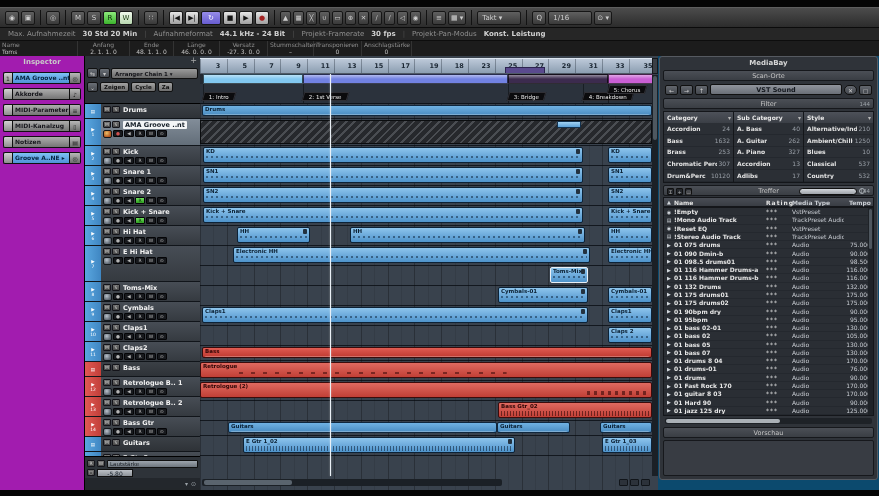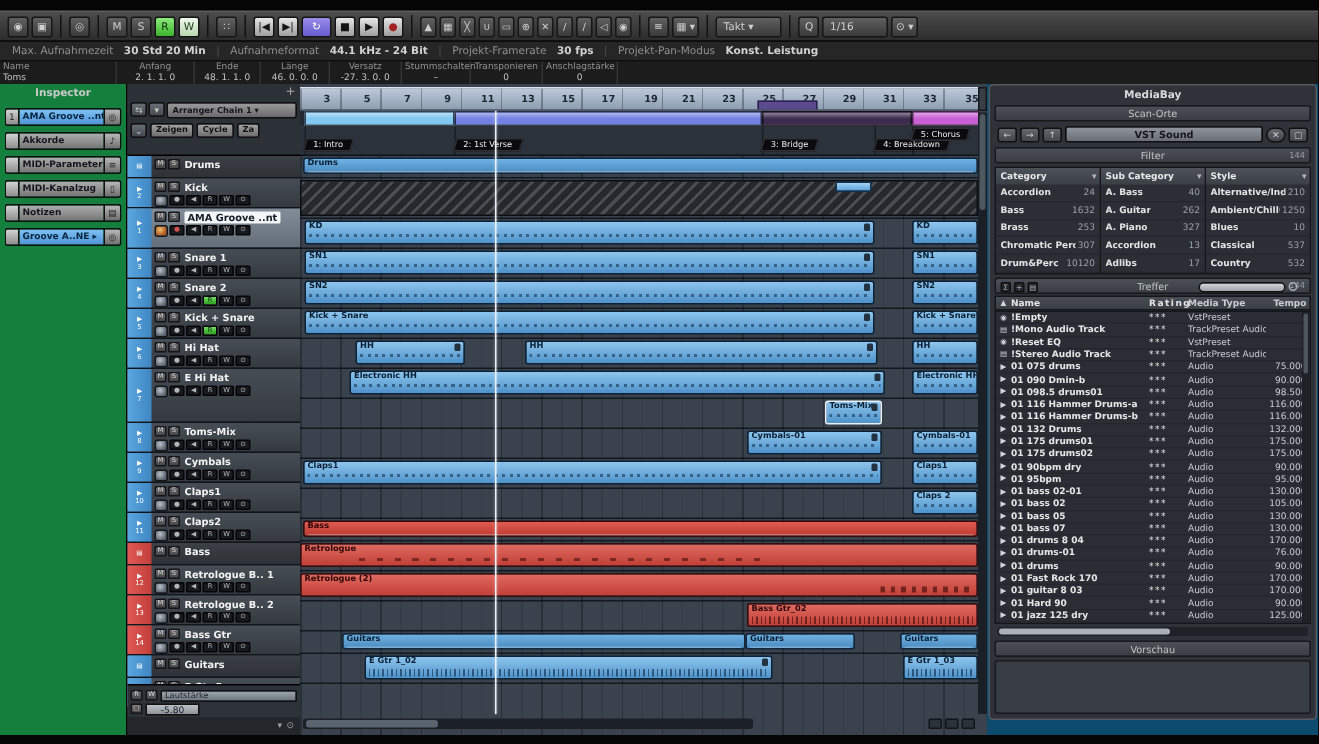--- a/index.html
+++ b/index.html
@@ -29,21 +29,21 @@
 
   
   #infoline{position:absolute;top:41px;left:0;right:0;height:15px;background:#1c1c1c;display:flex;box-sizing:border-box;}
   .ifield{display:flex;flex-direction:column;justify-content:space-between;padding:1px 2px;
     box-sizing:border-box;border-right:1px solid #333;}
   .ilabel{font-size:6px;color:#909090;text-align:center;line-height:6px;}
   .ival{font-size:6px;color:#c2c2c2;text-align:center;line-height:7px;}
   .ifield.first .ilabel,.ifield.first .ival{text-align:left;}
 
   
-  #inspector{position:absolute;top:56px;left:0;width:85px;bottom:6px;background:#15803d;
+  #inspector{position:absolute;top:56px;left:0;width:85px;bottom:6px;background:#a21caf;
     border-right:1px solid #000;box-sizing:border-box;}
   #tracklist{position:absolute;top:56px;left:85px;width:115px;bottom:6px;background:#23272b;box-sizing:border-box;}
   #arrange{position:absolute;top:56px;left:200px;width:458px;bottom:6px;background:#39424d;overflow:hidden;}
   #mediabay{position:absolute;top:56px;left:658px;width:221px;bottom:6px;background:#0c4a6e;}
 
   
   .insp-title{height:12px;font-size:7px;color:#cacaca;font-weight:bold;text-align:center;line-height:12px;}
   .insp-item{margin:0 3px 4px 3px;height:12px;display:flex;}
   .insp-num{width:9px;background:linear-gradient(#d2d2d2,#8e8e8e);font-size:6px;color:#222;
     text-align:center;line-height:11px;border:1px solid #101010;border-right:none;border-radius:2px 0 0 2px;box-sizing:border-box;}
@@ -355,55 +355,55 @@
             <div class="tarrow">▤</div>
           </div>
           <div class="tmain">
             <div class="tl1">
               <div class="ms">M</div>
               <div class="ms">S</div>
               <div class="tname">Drums</div>
             </div>
           </div>
         </div>
+        <div class="trow selected" style="height: 27px;">
+          <div class="tband blue">
+            <div class="tarrow">▶</div>
+            <div class="tnum">1</div>
+          </div>
+          <div class="tmain">
+            <div class="tl1">
+              <div class="ms">M</div>
+              <div class="ms">S</div>
+              <div class="tname">AMA Groove ..nt</div>
+            </div>
+            <div class="tl2">
+              <div class="ticon"></div>
+              <div class="sbtn rec">●</div>
+              <div class="sbtn">◀</div>
+              <div class="sbtn">R</div>
+              <div class="sbtn">W</div>
+              <div class="sbtn">⊙</div>
+            </div>
+          </div>
+        </div>
         <div class="trow" style="height: 20px;">
           <div class="tband blue">
             <div class="tarrow">▶</div>
             <div class="tnum">2</div>
           </div>
           <div class="tmain">
             <div class="tl1">
               <div class="ms">M</div>
               <div class="ms">S</div>
               <div class="tname">Kick</div>
             </div>
             <div class="tl2">
               <div class="ticon"></div>
               <div class="sbtn">●</div>
-              <div class="sbtn">◀</div>
-              <div class="sbtn">R</div>
-              <div class="sbtn">W</div>
-              <div class="sbtn">⊙</div>
-            </div>
-          </div>
-        </div>
-        <div class="trow selected" style="height: 27px;">
-          <div class="tband blue">
-            <div class="tarrow">▶</div>
-            <div class="tnum">1</div>
-          </div>
-          <div class="tmain">
-            <div class="tl1">
-              <div class="ms">M</div>
-              <div class="ms">S</div>
-              <div class="tname">AMA Groove ..nt</div>
-            </div>
-            <div class="tl2">
-              <div class="ticon"></div>
-              <div class="sbtn rec">●</div>
               <div class="sbtn">◀</div>
               <div class="sbtn">R</div>
               <div class="sbtn">W</div>
               <div class="sbtn">⊙</div>
             </div>
           </div>
         </div>
         <div class="trow" style="height: 20px;">
           <div class="tband blue">
             <div class="tarrow">▶</div>
@@ -722,21 +722,21 @@
       <div class="ruler">
         <div class="rnum" style="left: 18px;">3</div>
         <div class="rnum" style="left: 44.8px;">5</div>
         <div class="rnum" style="left: 71.6px;">7</div>
         <div class="rnum" style="left: 98.4px;">9</div>
         <div class="rnum" style="left: 125.2px;">11</div>
         <div class="rnum" style="left: 152px;">13</div>
         <div class="rnum" style="left: 178.8px;">15</div>
         <div class="rnum" style="left: 205.6px;">17</div>
         <div class="rnum" style="left: 234px;">19</div>
-        <div class="rnum" style="left: 259.2px;">21</div>
+        <div class="rnum" style="left: 259.2px;">18</div>
         <div class="rnum" style="left: 286px;">23</div>
         <div class="rnum" style="left: 312.8px;">25</div>
         <div class="rnum" style="left: 339.6px;">27</div>
         <div class="rnum" style="left: 366.4px;">29</div>
         <div class="rnum" style="left: 393.2px;">31</div>
         <div class="rnum" style="left: 420px;">33</div>
         <div class="rnum" style="left: 448px; text-align: right;">35</div>
         <div class="rviolet" style="left: 305px; width: 40px;"></div>
       </div>
       <div class="rulercorner"></div>

